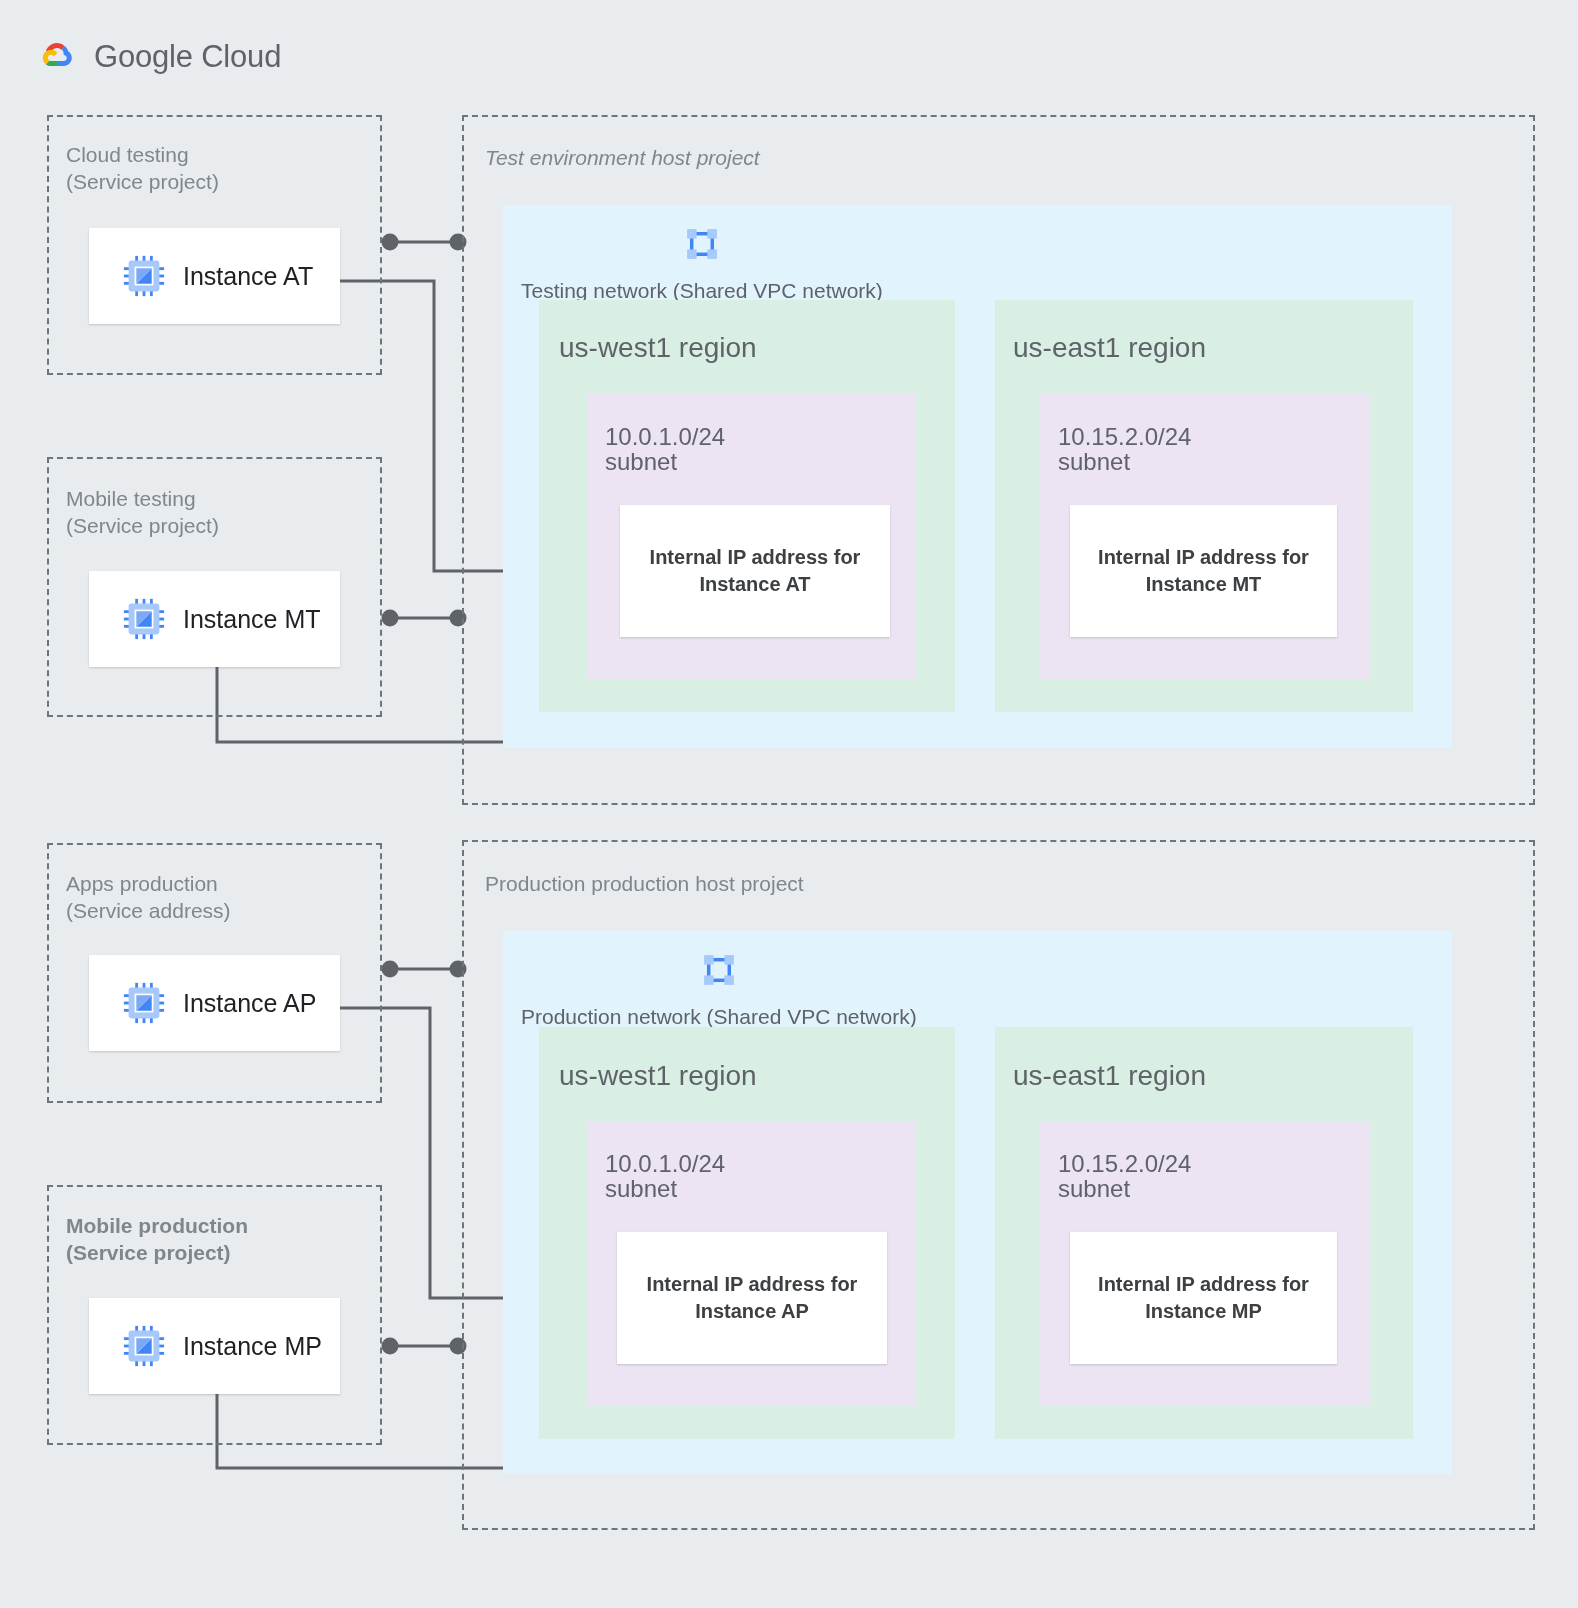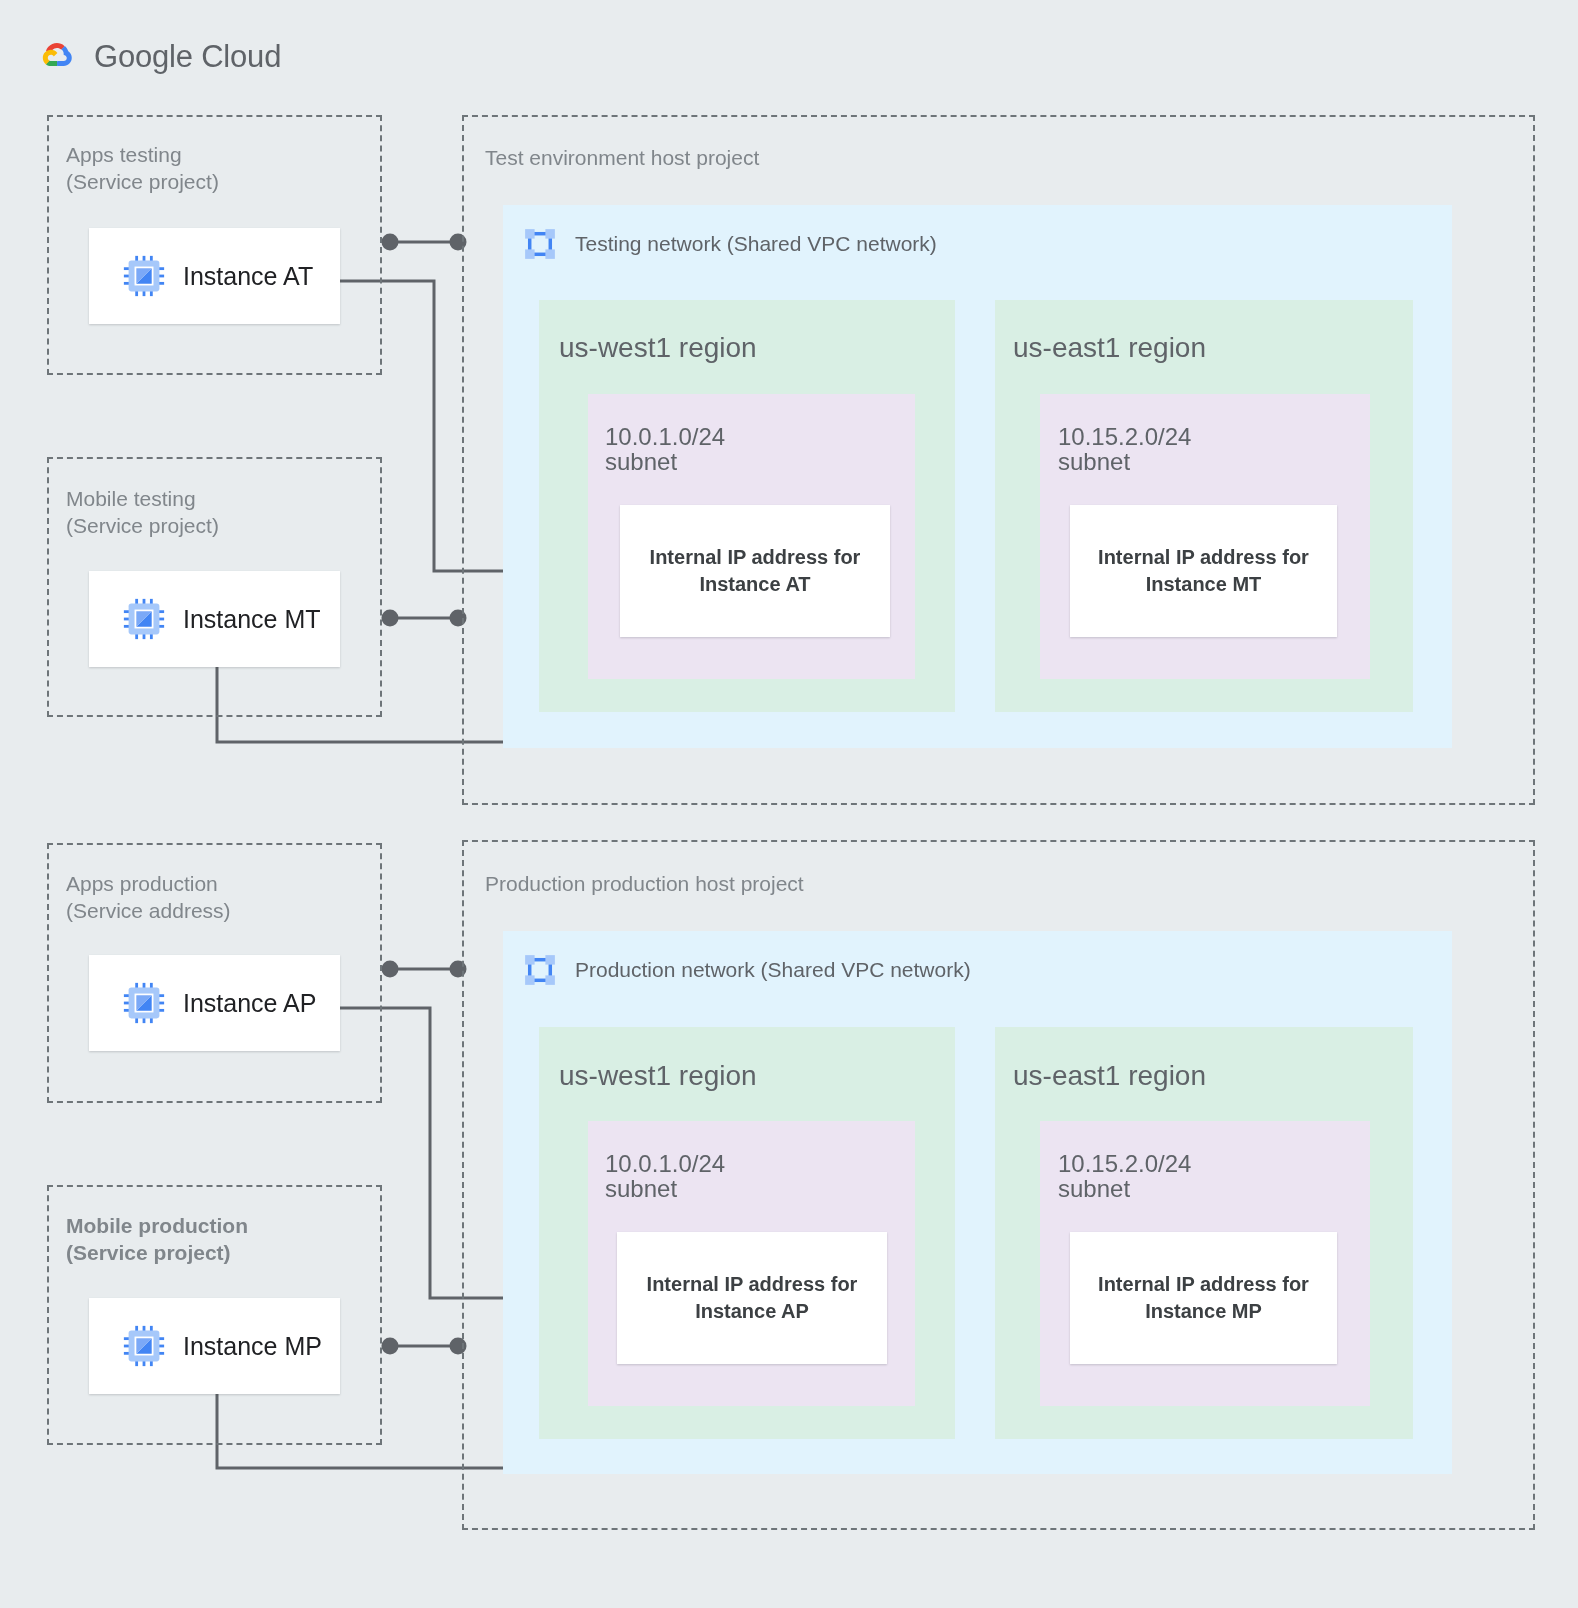--- a/index.html
+++ b/index.html
@@ -57,20 +57,21 @@
   .vpc-panel {
     position: absolute;
     background: #e1f3fd;
     box-sizing: border-box;
   }
   .vpc-header {
     position: absolute;
     display: flex;
     align-items: center;
     gap: 16px;
+    flex-direction: column;
   }
   .vpc-header .vpc-label {
     color: #5f6368;
     font-size: 21px;
     white-space: nowrap;
   }
   .vpc-icon { width: 38px; height: 38px; display: block; }
 
   
   .region-panel {
@@ -191,21 +192,21 @@
       <circle cx="458" cy="1346" r="8.5"></circle>
 
       <circle cx="612" cy="571" r="9"></circle>
       <circle cx="1206" cy="645" r="9"></circle>
       <circle cx="610" cy="1298" r="9"></circle>
       <circle cx="1205" cy="1372" r="9"></circle>
     </g>
   </svg>
 
   <div class="dashed-box" style="left:47px; top:115px; width:335px; height:260px;"></div>
-  <div class="box-title" style="left:66px; top:141px;">Apps testing
+  <div class="box-title" style="left:66px; top:141px;">Cloud testing
 (Service project)</div>
   <div class="instance-card" style="left:89px; top:228px; width:251px; height:96px;">
     <svg class="cpu-icon" viewBox="0 0 24 24">
       <g fill="#4285F4">
         <rect x="7" y="0.5" width="1.6" height="3.2"></rect>
           <rect x="11.2" y="0.5" width="1.6" height="3.2"></rect>
           <rect x="15.4" y="0.5" width="1.6" height="3.2"></rect>
         <rect x="7" y="20.3" width="1.6" height="3.2"></rect>
           <rect x="11.2" y="20.3" width="1.6" height="3.2"></rect>
           <rect x="15.4" y="20.3" width="1.6" height="3.2"></rect>
@@ -245,21 +246,21 @@
       </g>
       <rect x="3.2" y="3.2" width="17.6" height="17.6" rx="1.6" fill="#A6C8FA"></rect>
       <rect x="6.6" y="6.6" width="10.8" height="10.8" fill="#ffffff"></rect>
       <path d="M7.6 16.4 L16.4 16.4 L16.4 7.6 Z" fill="#4285F4"></path>
       <path d="M7.6 16.4 L7.6 7.6 L16.4 7.6 Z" fill="#7BA9F7"></path>
     </svg>
     <span class="inst-label">Instance MT</span>
   </div>
 
   <div class="dashed-box" style="left:462px; top:115px; width:1073px; height:690px;"></div>
-  <div class="box-title" style="left:485px; top:144px;">Test environment host project</div>
+  <div class="box-title" style="left:485px; top:144px;font-style:italic;">Test environment host project</div>
 
   <div class="vpc-panel" style="left:503px; top:205px; width:949px; height:543px;"></div>
   <div class="vpc-header" style="left:521px; top:225px;">
     <svg class="vpc-icon" viewBox="0 0 24 24">
       <rect x="5.5" y="5.5" width="13" height="13" fill="none" stroke="#4285F4" stroke-width="2.2"></rect>
       <rect x="2.6" y="2.6" width="6" height="6" fill="#A6C8FA"></rect>
       <rect x="15.4" y="2.6" width="6" height="6" fill="#A6C8FA"></rect>
       <rect x="2.6" y="15.4" width="6" height="6" fill="#A6C8FA"></rect>
       <rect x="15.4" y="15.4" width="6" height="6" fill="#A6C8FA"></rect>
     </svg>

